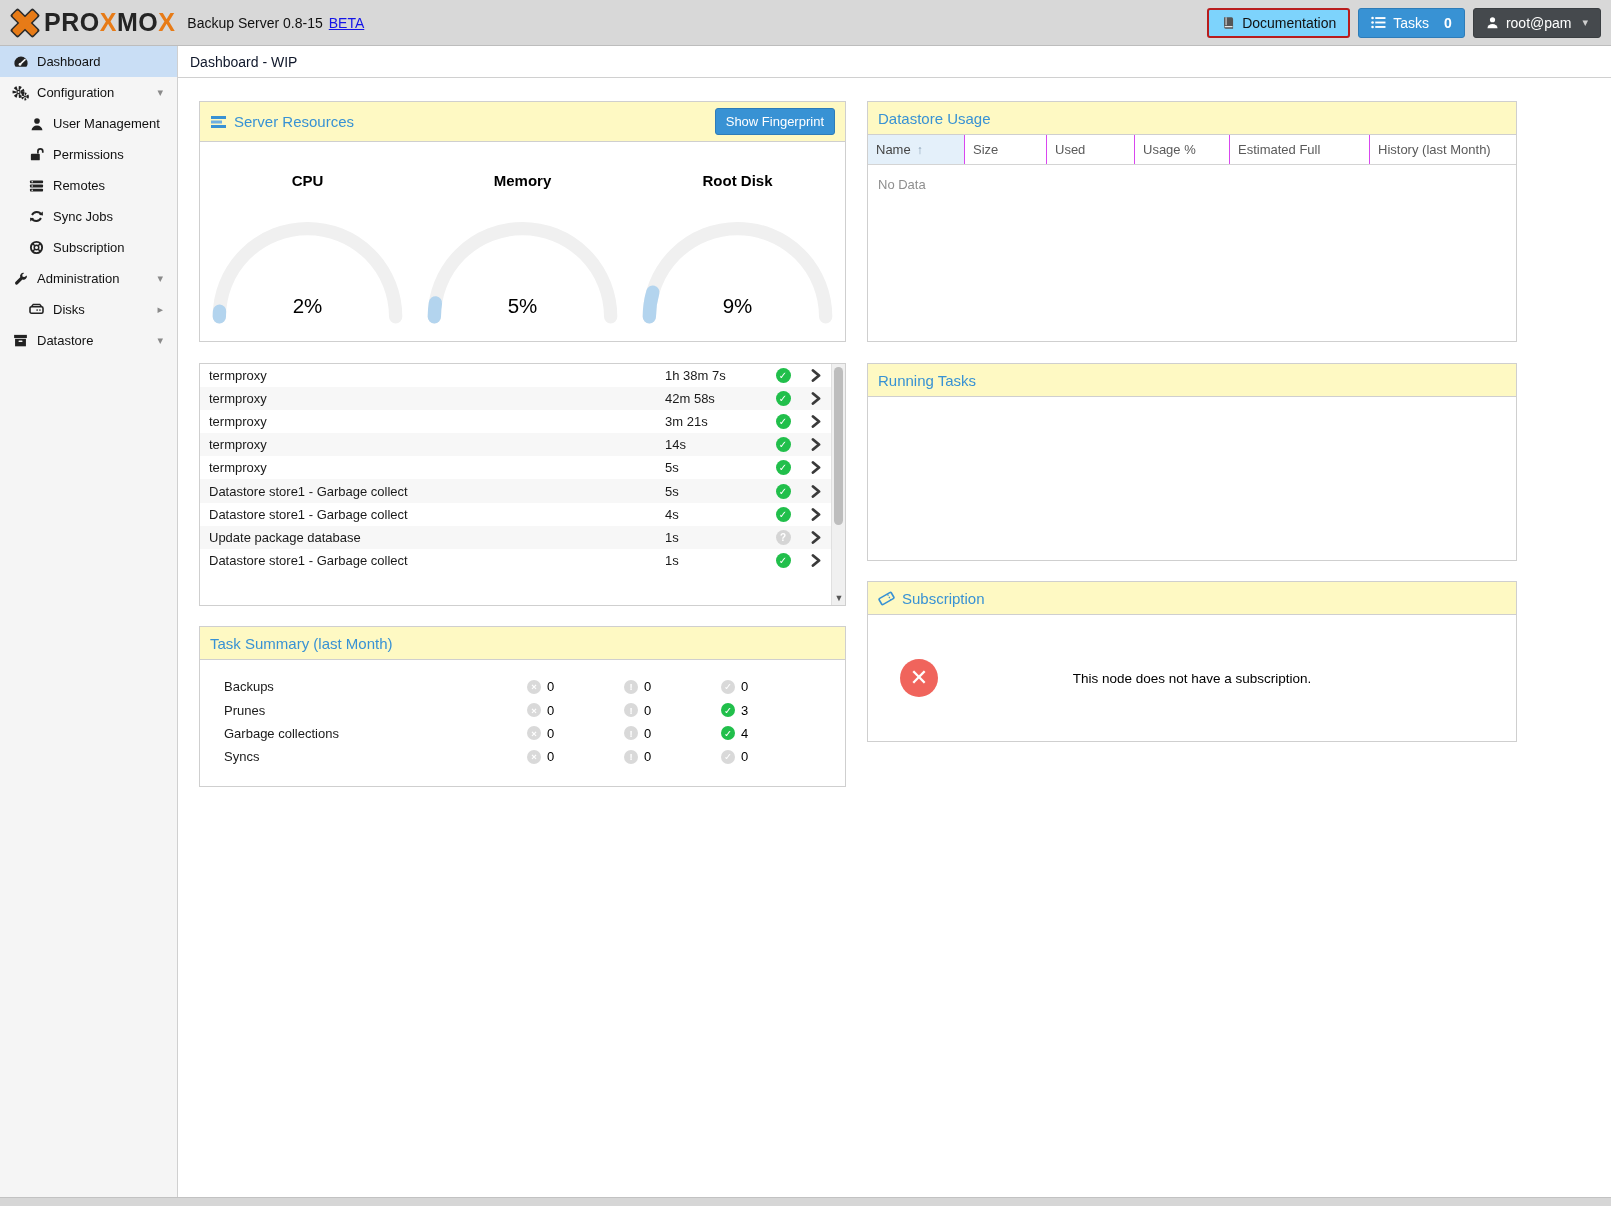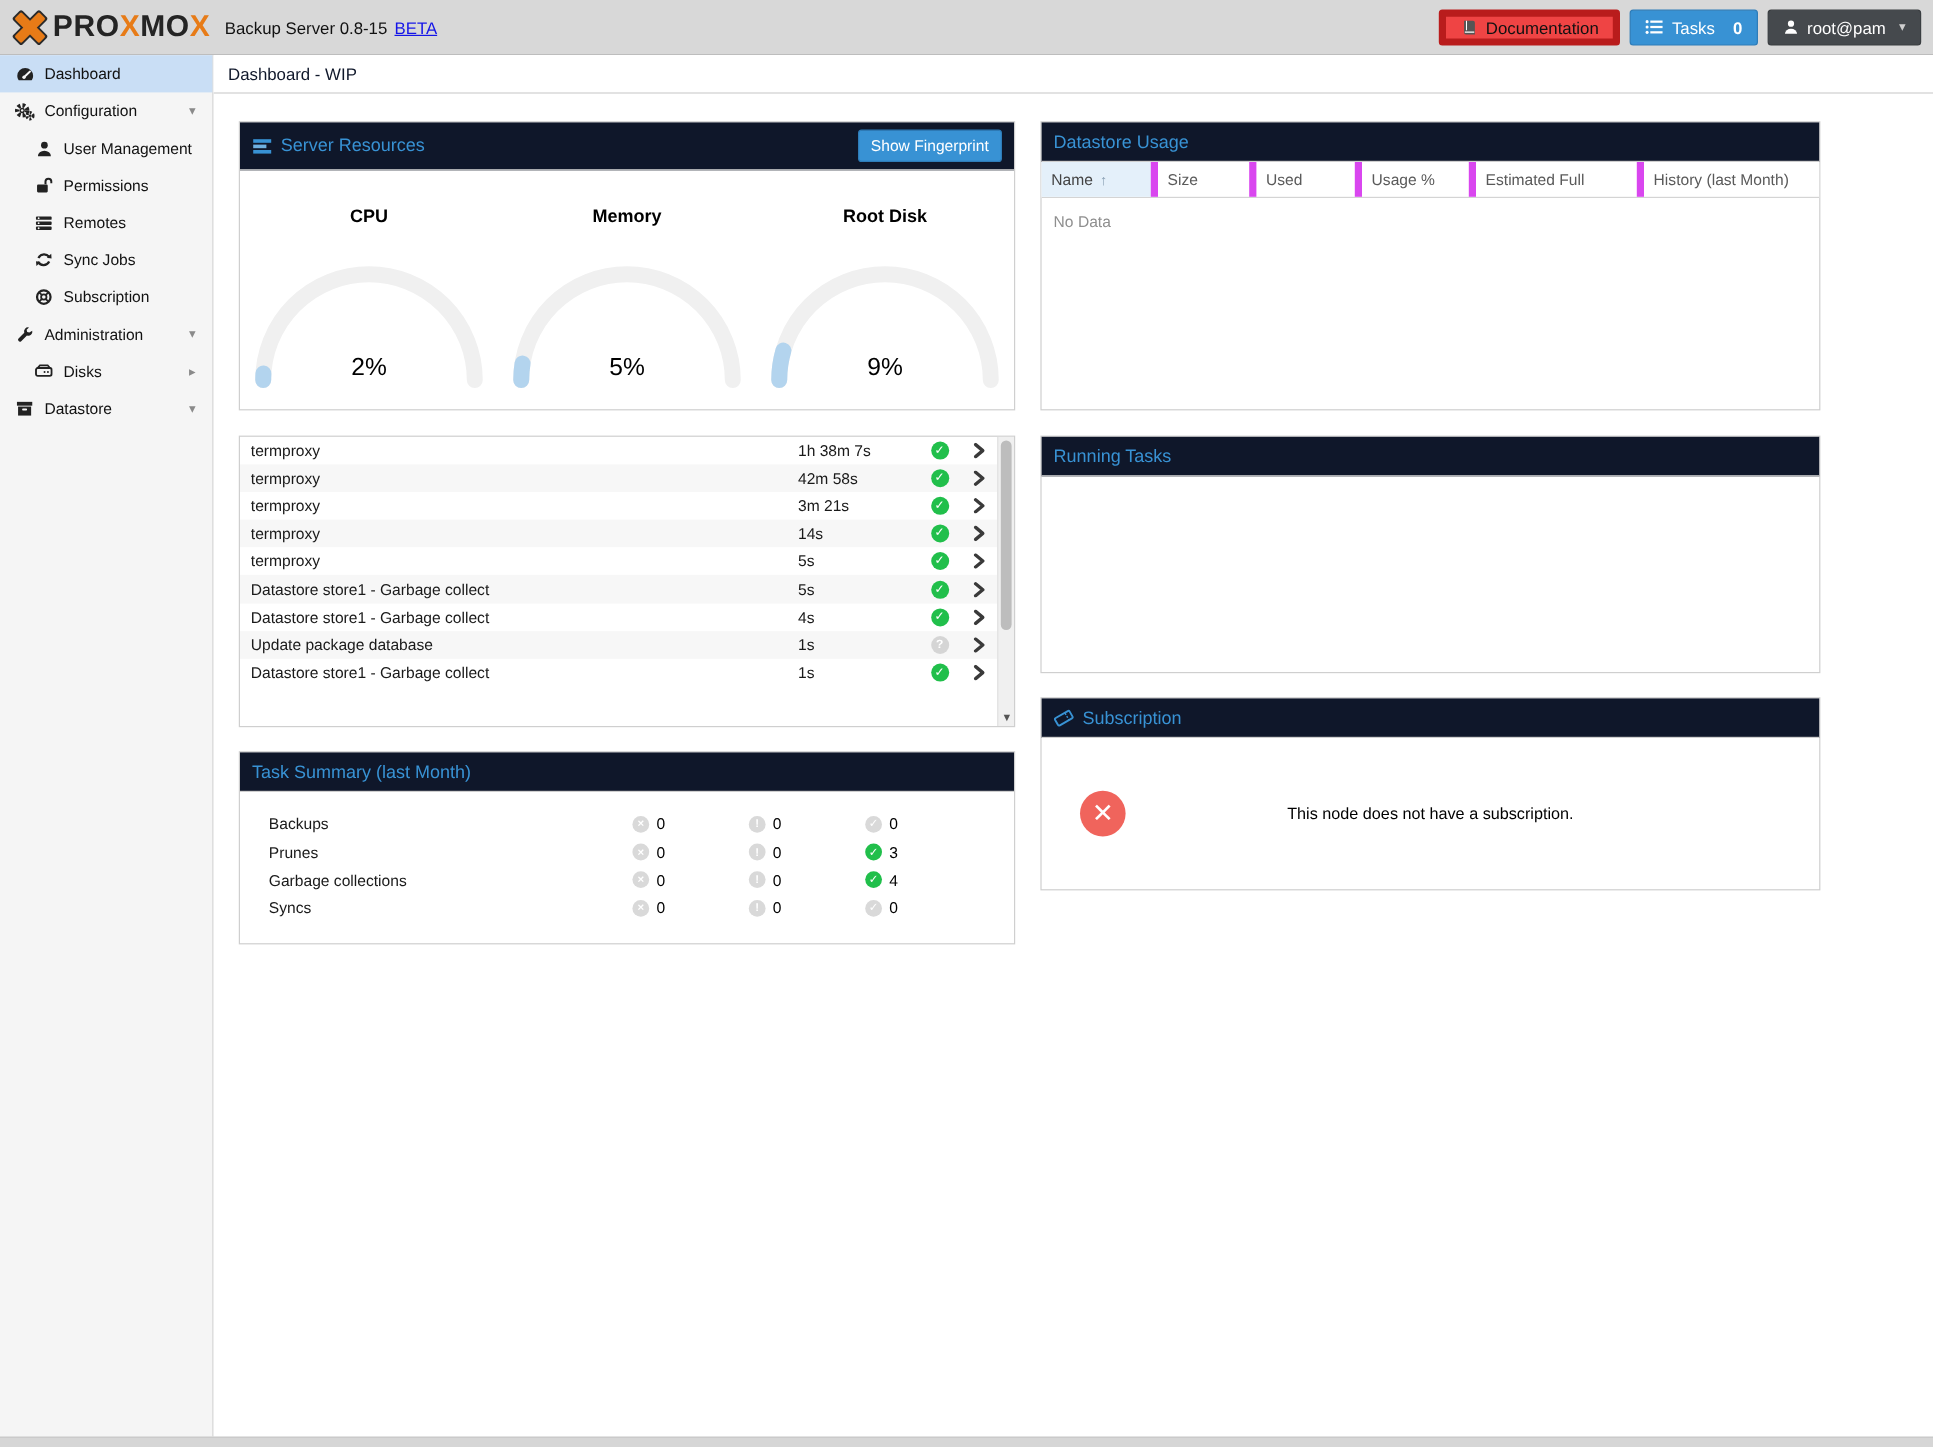--- a/index.html
+++ b/index.html
@@ -9,21 +9,21 @@
 
   
   .topbar { height:46px; background:#d8d8d8; border-bottom:1px solid #bdbdbd; display:flex; align-items:center; padding:0 10px; }
   .logo { display:flex; align-items:center; gap:4px; margin-right:12px; }
   .logo-text { font-weight:800; font-size:25px; letter-spacing:.5px; color:#242424; }
   .logo-text .ox { color:#e77b17; }
   .product { font-size:14px; color:#111; margin-right:6px; }
   .beta { font-size:14px; color:#1414e8; text-decoration:underline; cursor:pointer; }
   .topbar-right { margin-left:auto; display:flex; align-items:center; gap:8px; }
   .tb-btn { height:30px; display:flex; align-items:center; gap:7px; padding:0 12px; border-radius:3px; font-size:14px; cursor:pointer; }
-  .tb-btn.light { background:#ef4444; border:6px solid #b91c1c; color:#111; }
+  .tb-btn.light { background:#7dd3fc; border:2px solid #b91c1c; color:#111; }
   .tb-btn.blue { background:#3892d4; border:1px solid #2e7cb8; color:#fff; }
   .tb-btn.blue .cnt { font-weight:bold; margin-left:8px; }
   .tb-btn.dark { background:#45494d; border:1px solid #3a3e41; color:#fff; }
   .tb-btn .chev { font-size:11px; color:#cfcfcf; margin-left:4px; }
 
   
   .below { display:flex; height:1151px; }
   .sidebar { width:178px; background:#f5f5f5; border-right:1px solid #d0d0d0; padding-top:0; flex:none; }
   .main { flex:1; background:#fff; position:relative; }
   .footer-strip { height:9px; background:#d6d6d6; border-top:1px solid #c2c2c2; }
@@ -38,39 +38,39 @@
   
   .title-bar { height:32px; background:#fff; border-bottom:1px solid #d0d0d0; display:flex; align-items:center; padding-left:12px; }
   .title-bar .ptitle { color:#0f172a; font-size:14px; }
 
   
   .content { position:absolute; top:33px; left:0; right:0; bottom:0; padding:22px 0 0 21px; display:flex; gap:21px; }
   .col-l { width:647px; flex:none; display:flex; flex-direction:column; }
   .col-r { width:650px; flex:none; display:flex; flex-direction:column; }
 
   .panel { border:1px solid #cfcfcf; background:#fff; }
-  .panel-hd { height:33px; background:#0f172a; border-bottom:1px solid #cfcfcf; display:flex; align-items:center; padding:0 10px; }
+  .panel-hd { height:33px; background:#fef9c3; border-bottom:1px solid #cfcfcf; display:flex; align-items:center; padding:0 10px; }
   .panel-hd.tall { height:40px; }
   .panel-hd .phtitle { color:#3892d4; font-size:15px; }
   .panel-hd .hicon { margin-right:7px; display:flex; }
 
   .gap21 { height:21px; flex:none; }
   .gap20 { height:20px; flex:none; }
 
   
   .sr { height:241px; }
   .btn-fp { margin-left:auto; background:#3892d4; border:1px solid #2e7cb8; color:#fff; font-size:13px; padding:5px 10px; border-radius:3px; cursor:pointer; }
   .gauges { display:flex; justify-content:space-around; padding-top:30px; }
   .gauge { width:205px; text-align:center; }
   .g-label { font-weight:bold; font-size:15px; color:#000; margin-bottom:20px; }
 
   
   .du { height:241px; }
   .grid-hd { display:flex; height:30px; border-bottom:1px solid #d4d4d4; background:#fff; }
-  .grid-cell { display:flex; align-items:center; padding:0 8px; border-right:6px solid #d946ef; color:#5a5a5a; font-size:13px; cursor:pointer; }
+  .grid-cell { display:flex; align-items:center; padding:0 8px; border-right:1px solid #d946ef; color:#5a5a5a; font-size:13px; cursor:pointer; }
   .grid-cell.sorted { background:#e4f0fa; color:#444; }
   .grid-cell .sort-arr { margin-left:6px; color:#8aa0b4; font-size:12px; }
   .c-name{width:97px;} .c-size{width:82px;} .c-used{width:88px;} .c-usage{width:95px;} .c-est{width:140px;} .c-hist{flex:1; border-right:none;}
   .empty-text { color:#8f8f8f; padding:12px 10px; }
 
   
   .lt { height:243px; display:flex; flex-direction:column; }
   .lt-body { position:relative; flex:1; overflow:hidden; }
   .lt-list { margin-right:14px; }
   .task-row { height:23.1px; display:flex; align-items:center; }

